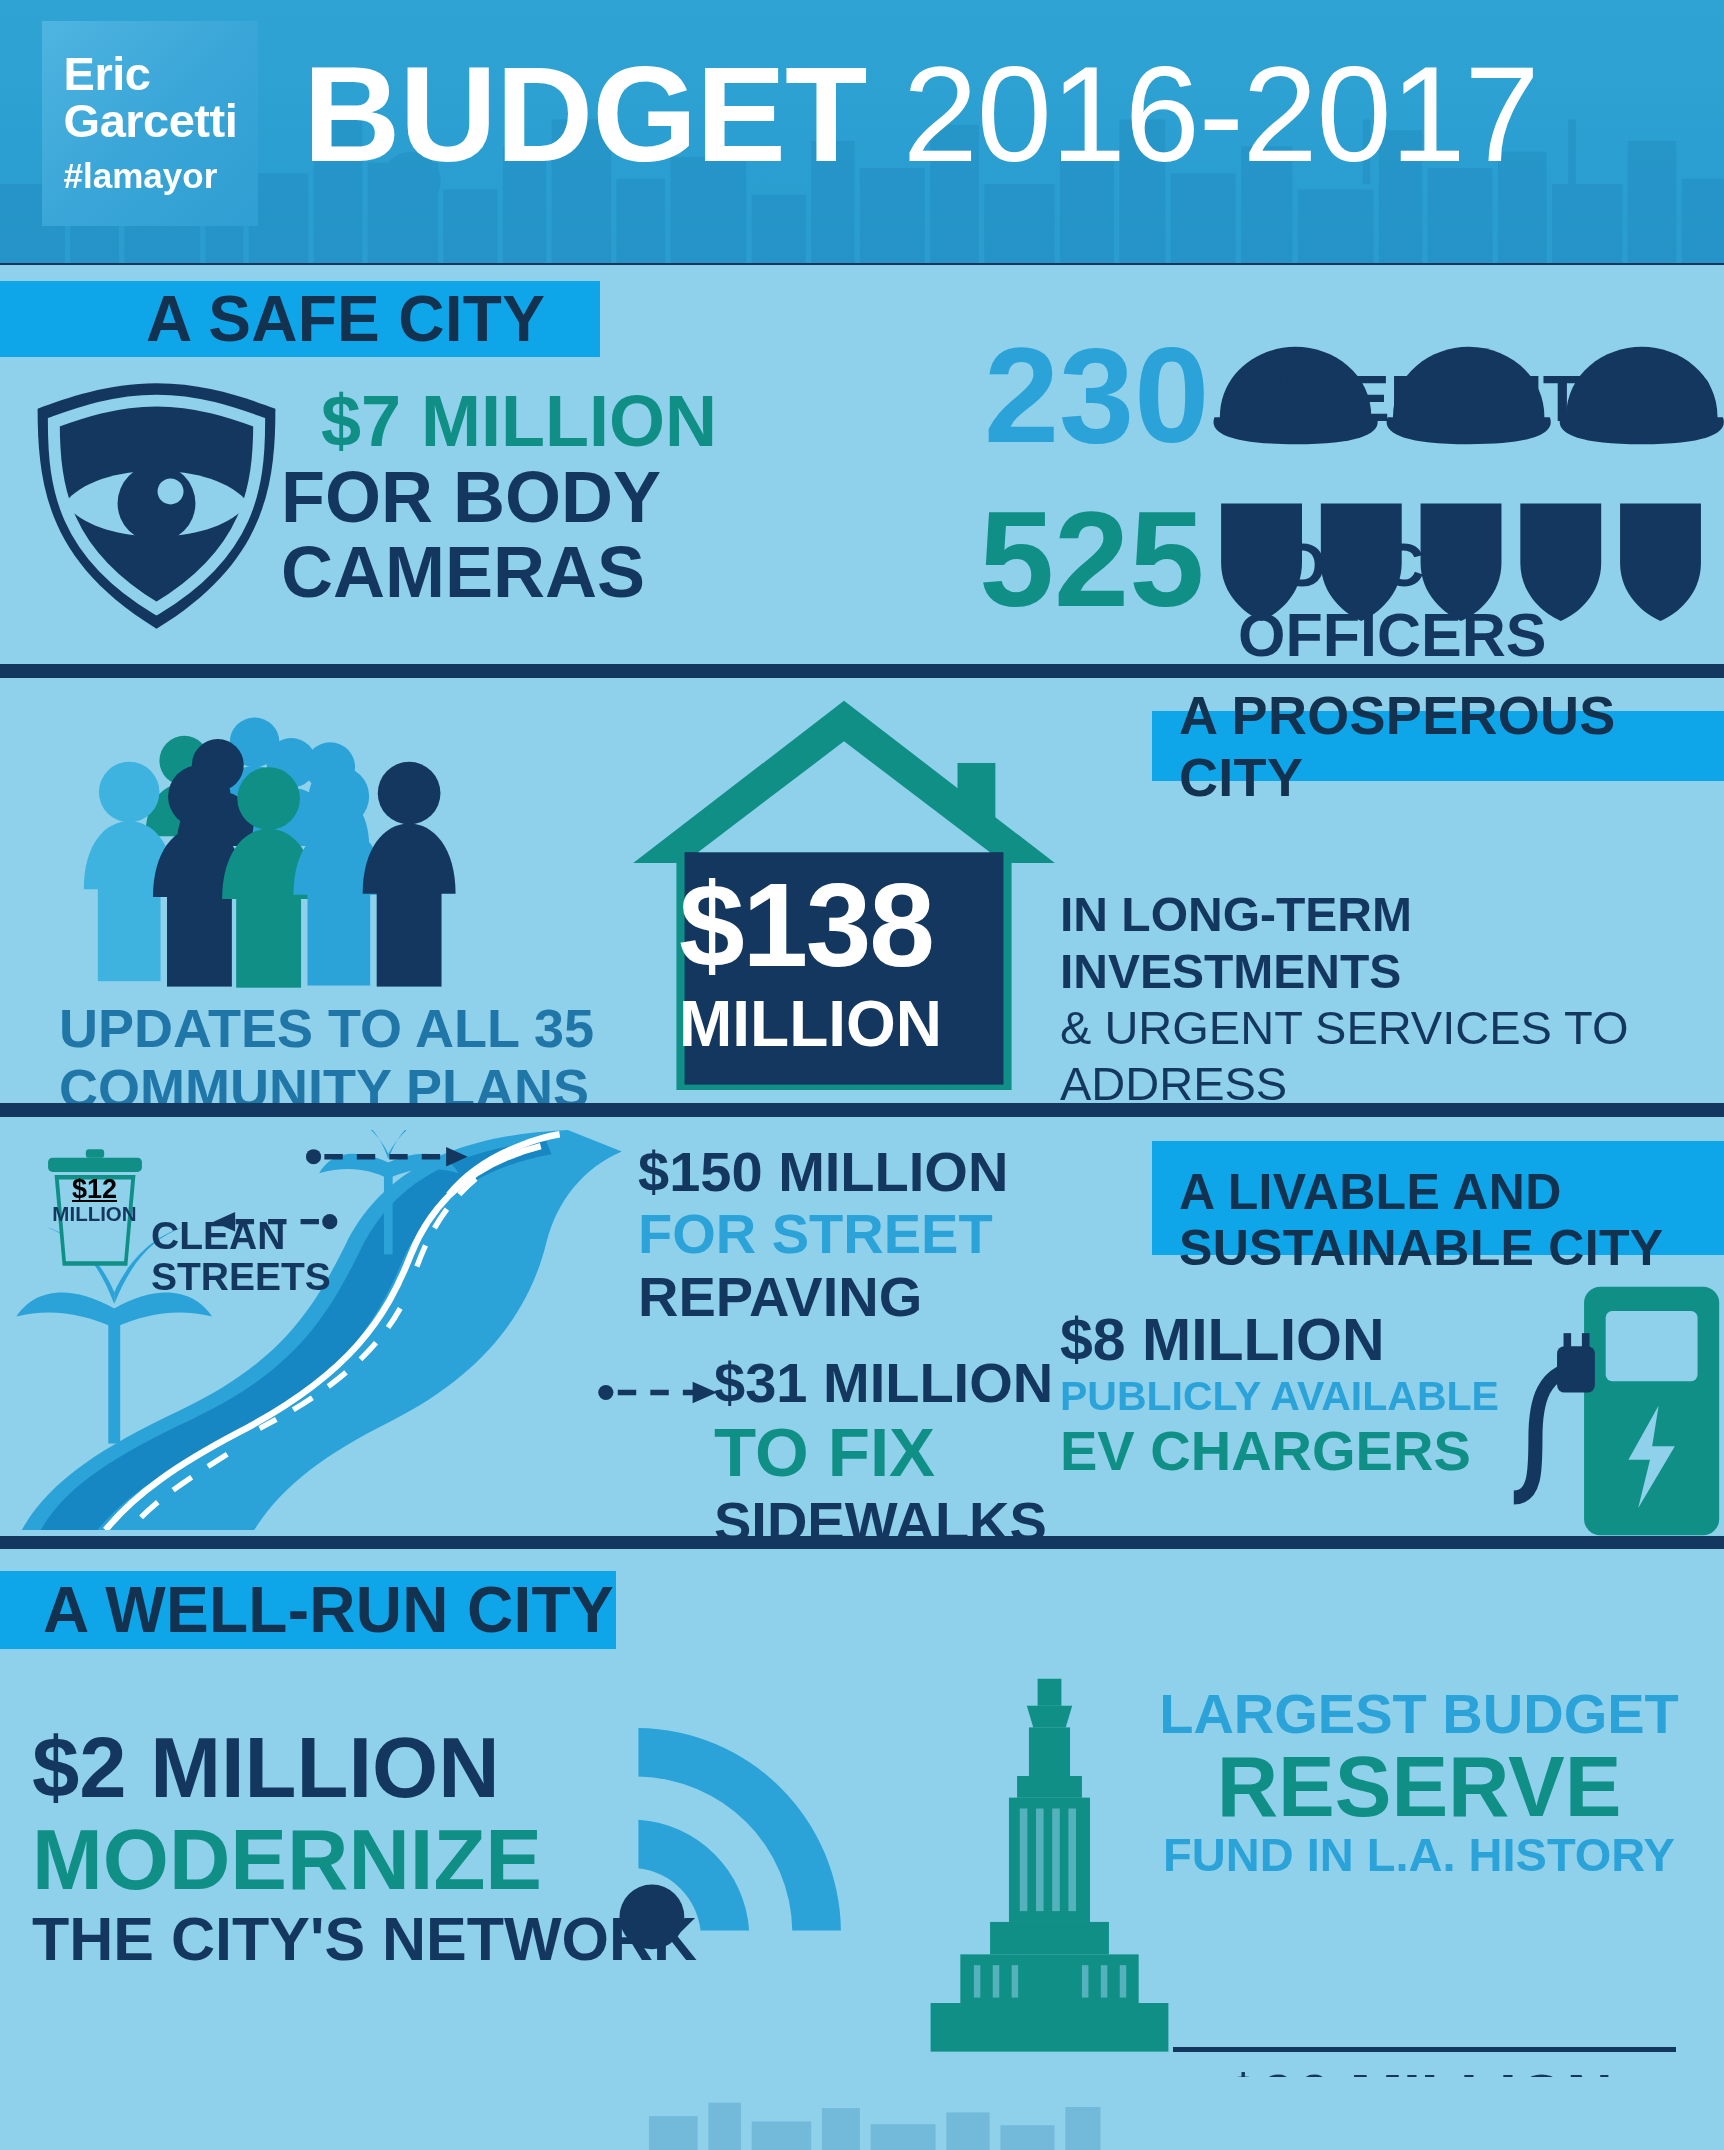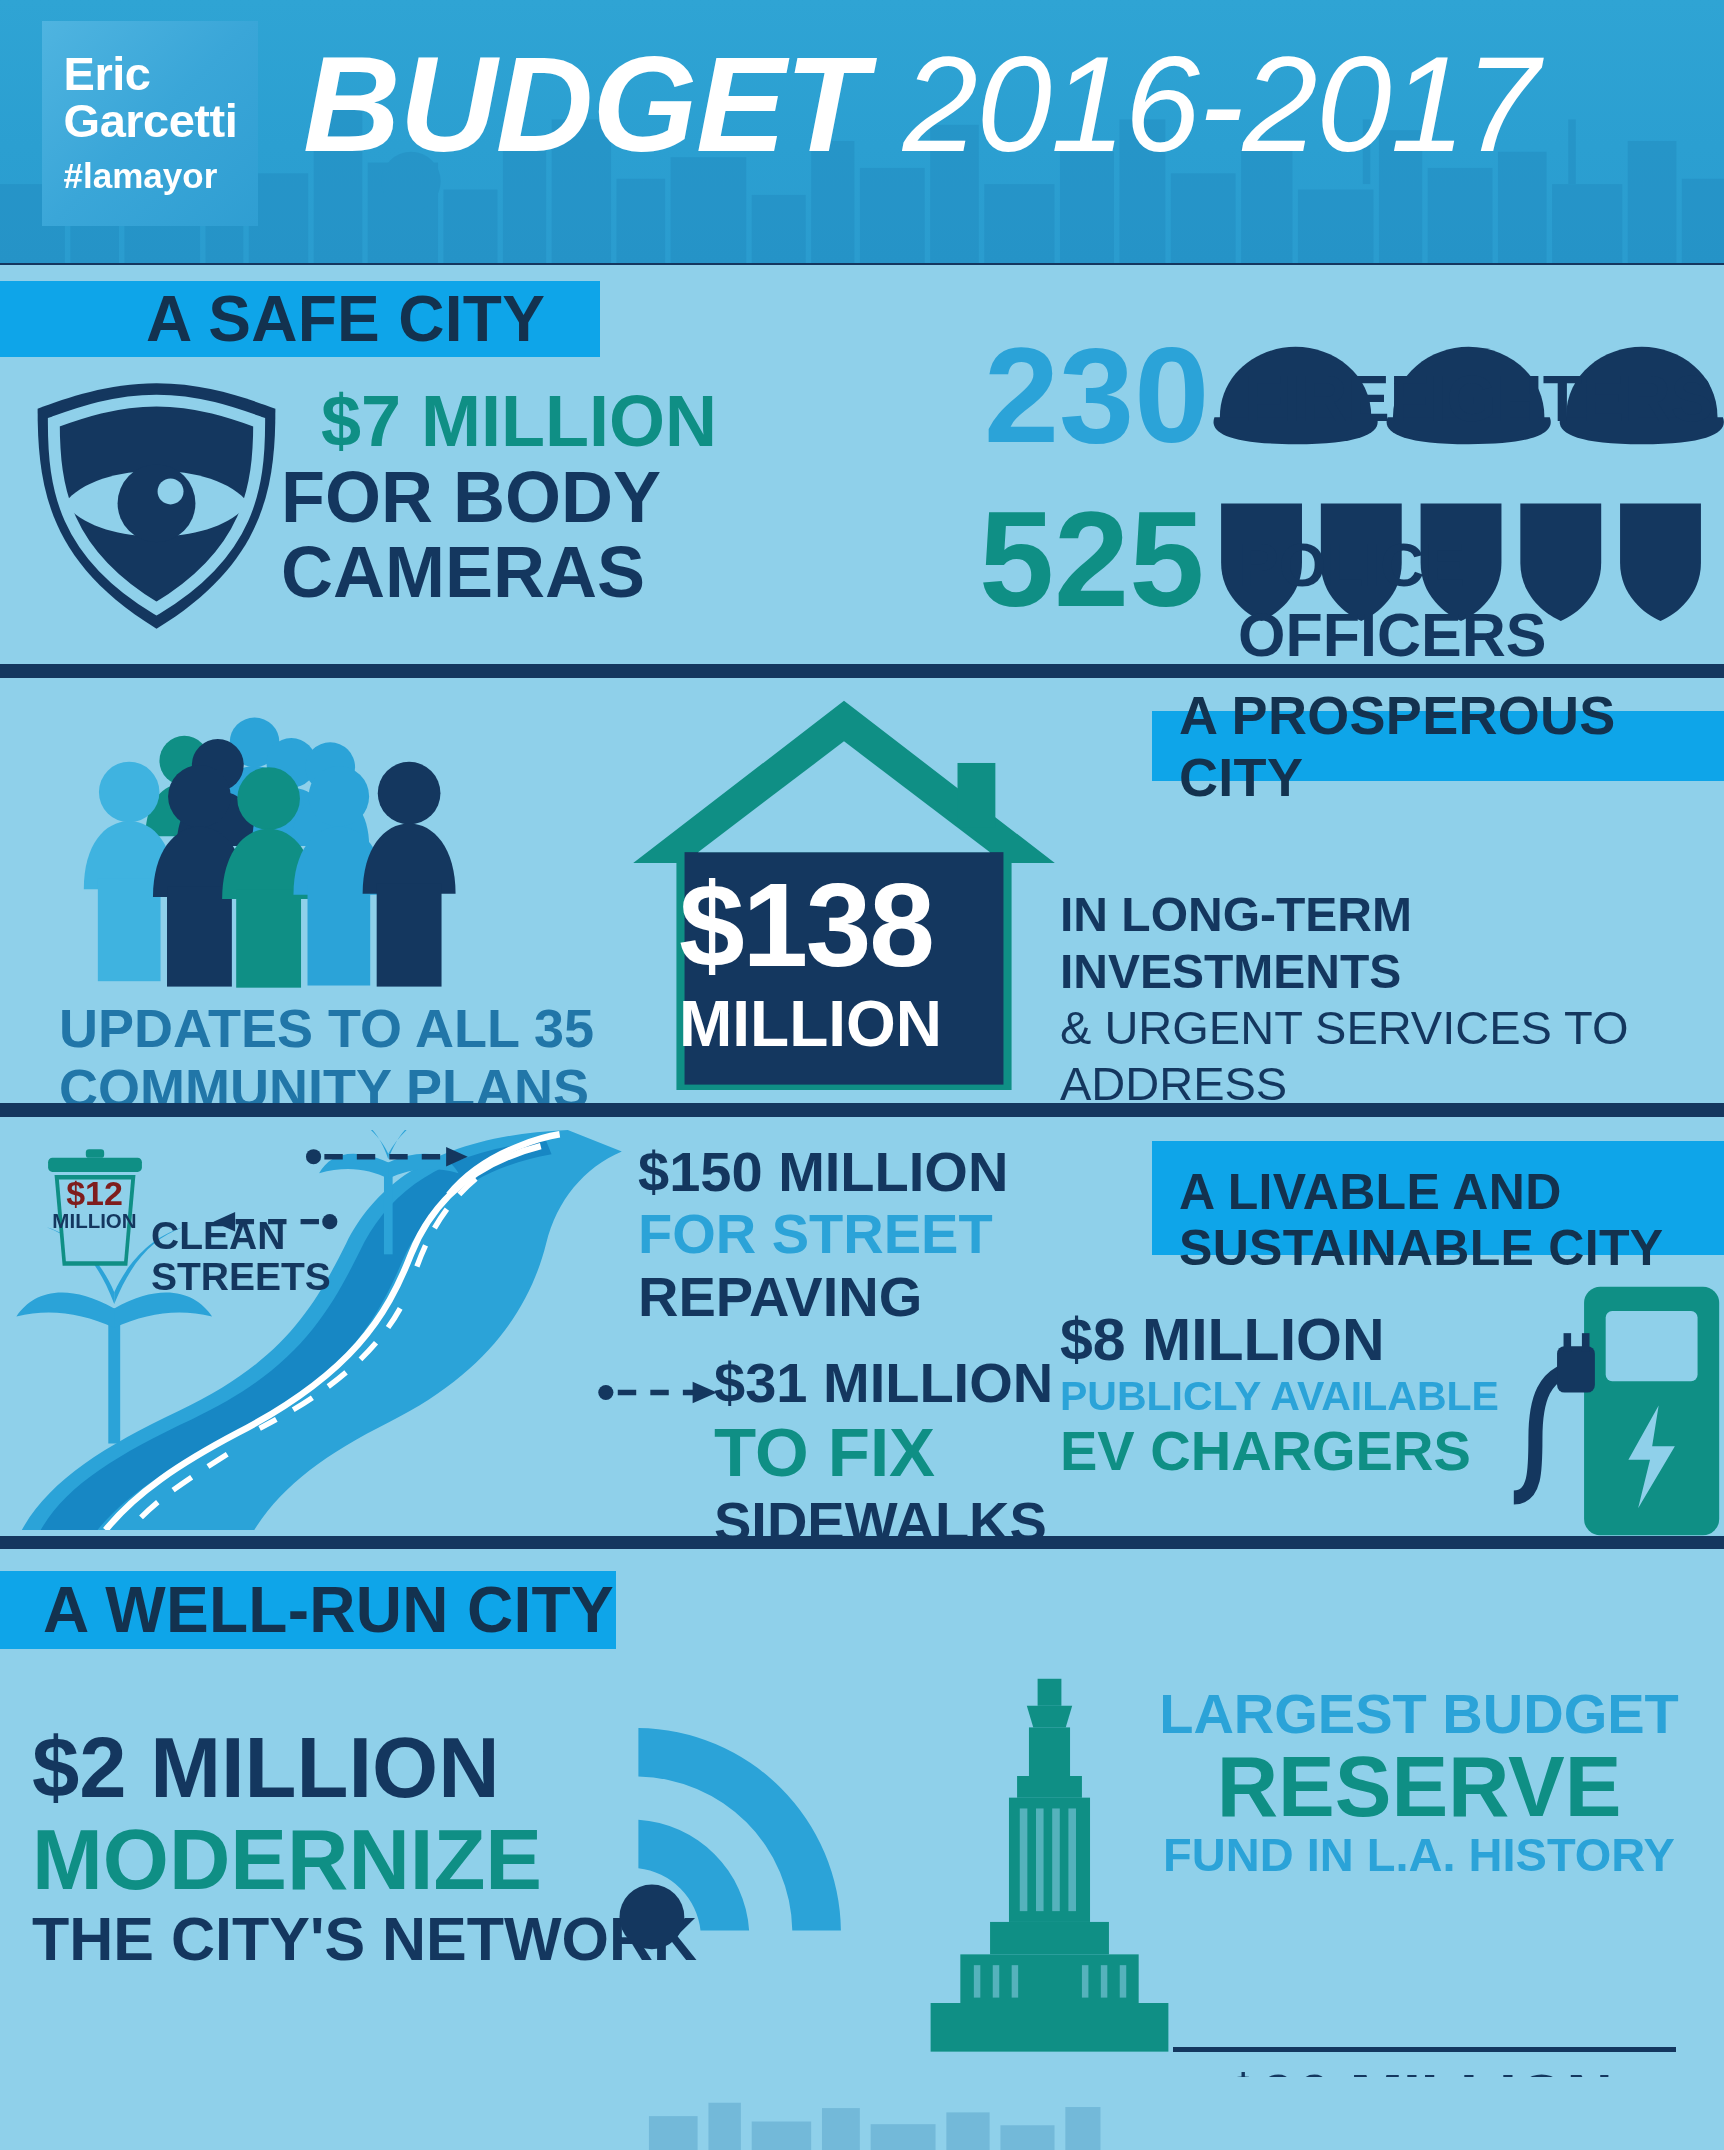--- a/index.html
+++ b/index.html
@@ -25,24 +25,23 @@
   .logo{
     position:absolute;left:42px;top:20.5px;width:216px;height:205px;
     background:linear-gradient(135deg,#4fb4e0 0%,#3aa6d8 50%,#2f9ed2 100%);
     color:#ffffff;
     display:flex;flex-direction:column;justify-content:center;
     padding-left:21.6px;box-sizing:border-box;
   }
   .logo .l1,.logo .l2{font-size:47px;font-weight:bold;line-height:1.0;letter-spacing:-0.5px;}
   .logo .l3{font-size:35px;font-weight:bold;margin-top:12px;}
   .title{
-    position:absolute;left:303px;top:27px;
+    position:absolute;left:303px;top:37px;
     color:#ffffff;font-size:135px;font-weight:bold;letter-spacing:-1.1px;
     white-space:nowrap;
-    font-style:italic;
   }
   .title .thin{font-weight:normal;}
 
   
   .band{position:absolute;left:0;width:1724px;background:#8fd0ea;}
   .rule{position:absolute;left:0;width:1724px;height:14px;background:#14375f;}
 
   .tag{
     position:absolute;background:#0ea5e9;color:#13324f;
     font-weight:bold;letter-spacing:0.3px;
@@ -336,21 +335,21 @@
       </g>
     </svg>
 
     <svg class="trash" viewBox="0 0 210 230">
       <rect x="18" y="22" width="174" height="26" rx="8" fill="#0f8f85"></rect>
       <path d="M30 54 L180 54 L165 222 L45 222 Z" fill="#0f8f85"></path>
       <path d="M38 62 L172 62 L159 214 L51 214 Z" fill="#8fd0ea"></path>
       <rect x="88" y="6" width="34" height="16" rx="6" fill="#0f8f85"></rect>
     </svg>
     <div style="position:absolute;left:43px;top:57px;width:103px;text-align:center;">
-      <div style="font-size:34px;font-weight:bold;color:#7f1d1d;line-height:1;">$12</div>
+      <div style="font-size:27px;font-weight:bold;color:#000000;line-height:1;text-decoration:underline;">$12</div>
       <div style="font-size:20.5px;font-weight:bold;color:#14375f;line-height:1.1;">MILLION</div>
     </div>
     <div class="clean-lbl">
       <div>CLEAN</div>
       <div>STREETS</div>
     </div>
 
     <svg style="position:absolute;left:135px;top:16px;width:514px;height:130px;" viewBox="0 0 950 240">
       <circle cx="330" cy="40" r="14" fill="#14375f"></circle>
       <line x1="350" y1="40" x2="580" y2="40" stroke="#14375f" stroke-width="10" stroke-dasharray="34 26"></line>

